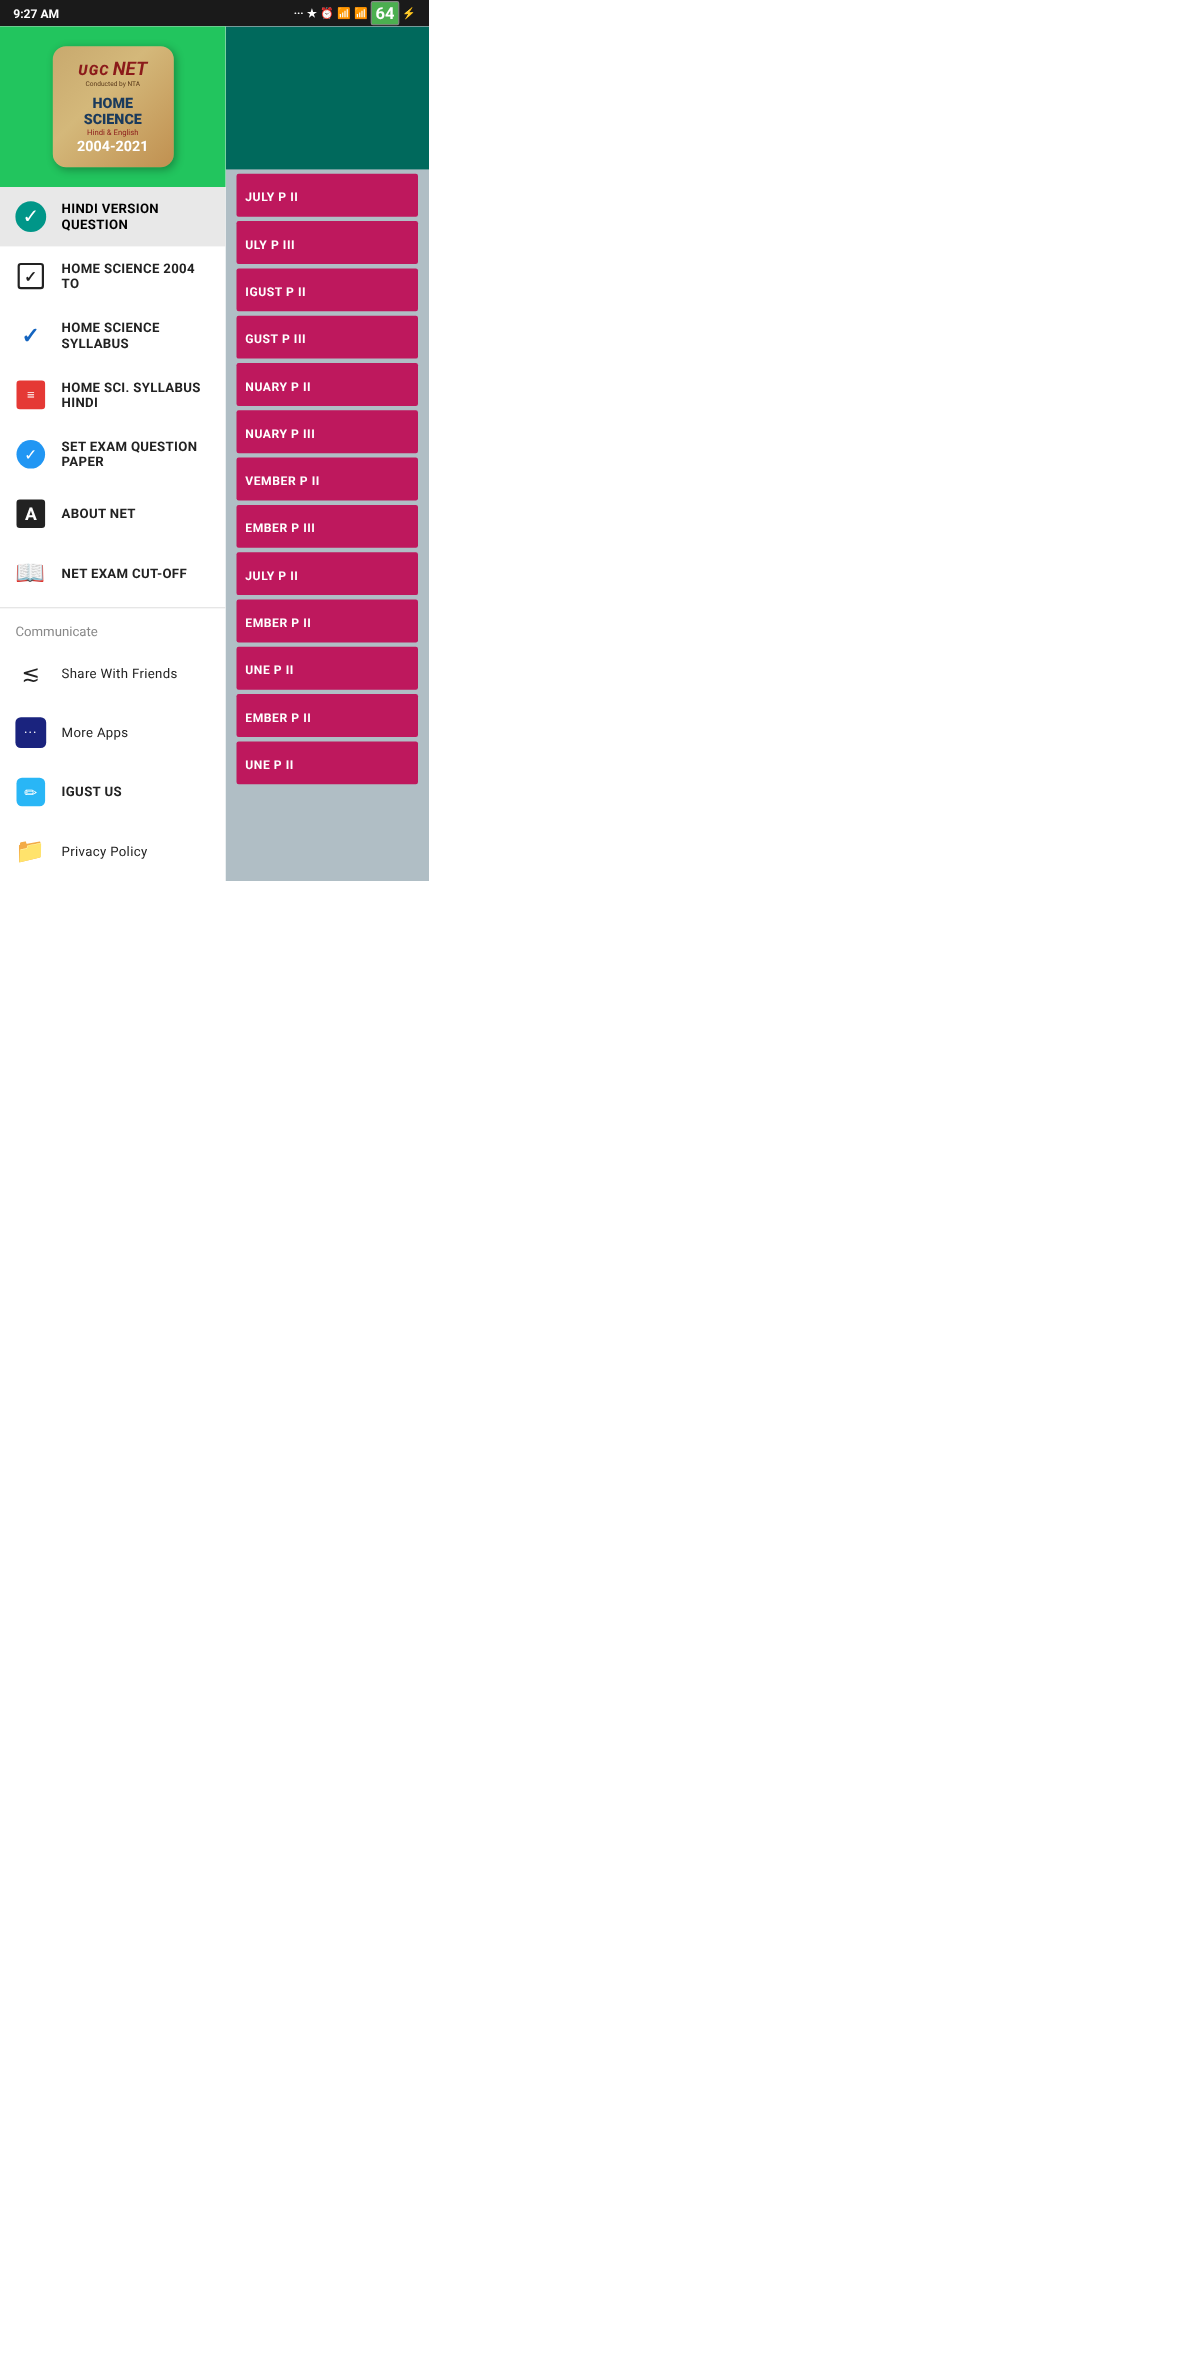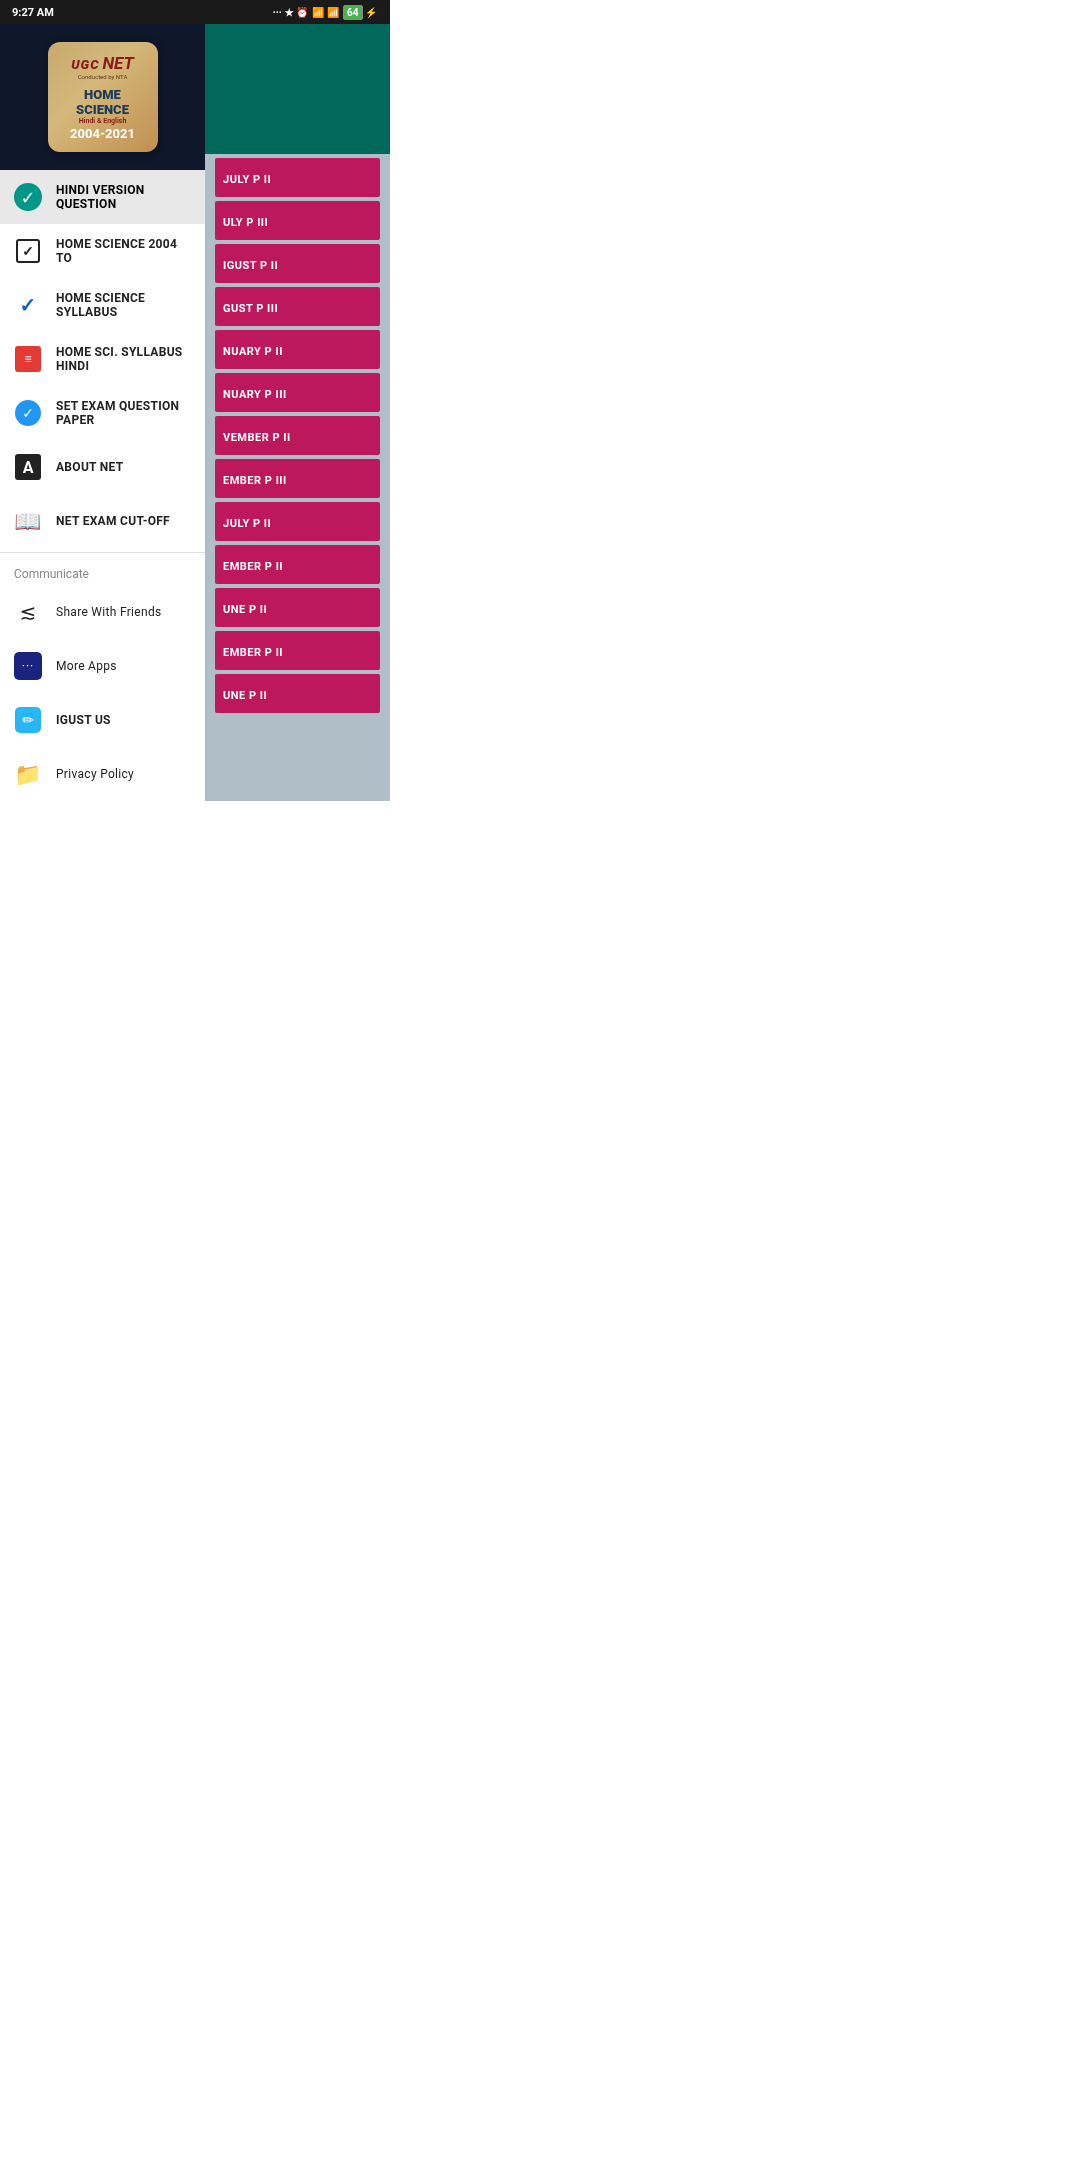--- a/index.html
+++ b/index.html
@@ -28,21 +28,21 @@
     }
     .status-icons {
       display: flex;
       align-items: center;
       gap: 3px;
       font-size: 10px;
     }
     .battery-box {
       background: #4caf50;
       color: #fff;
-      font-size: 10px;
+      font-size: 15px;
       padding: 1px 3px;
       border-radius: 2px;
       border: 1px solid #888;
     }
 
     
     .main-layout {
       display: flex;
       width: 100%;
     }
@@ -50,21 +50,21 @@
     
     .drawer {
       width: 205px;
       background: #fff;
       z-index: 10;
       flex-shrink: 0;
     }
 
     
     .drawer-header {
-      background: #0f172a;
+      background: #22c55e;
       padding: 18px 10px 18px 10px;
       display: flex;
       align-items: center;
       justify-content: center;
       min-height: 130px;
     }
     .app-logo {
       width: 110px;
       height: 110px;
       background: linear-gradient(135deg, #c8a96e 0%, #d4b87a 40%, #c09050 100%);
@@ -97,21 +97,21 @@
       color: #1a3a5c;
       font-size: 13px;
       font-weight: 900;
       text-align: center;
       line-height: 1.1;
       margin-top: 8px;
     }
     .logo-hindi {
       color: #8b1a1a;
       font-size: 7px;
-      font-weight: bold;
+      font-weight: normal;
       margin-top: 0;
     }
     .logo-year {
       color: #fff;
       font-size: 13px;
       font-weight: bold;
       margin-top: 1px;
     }
 
     

